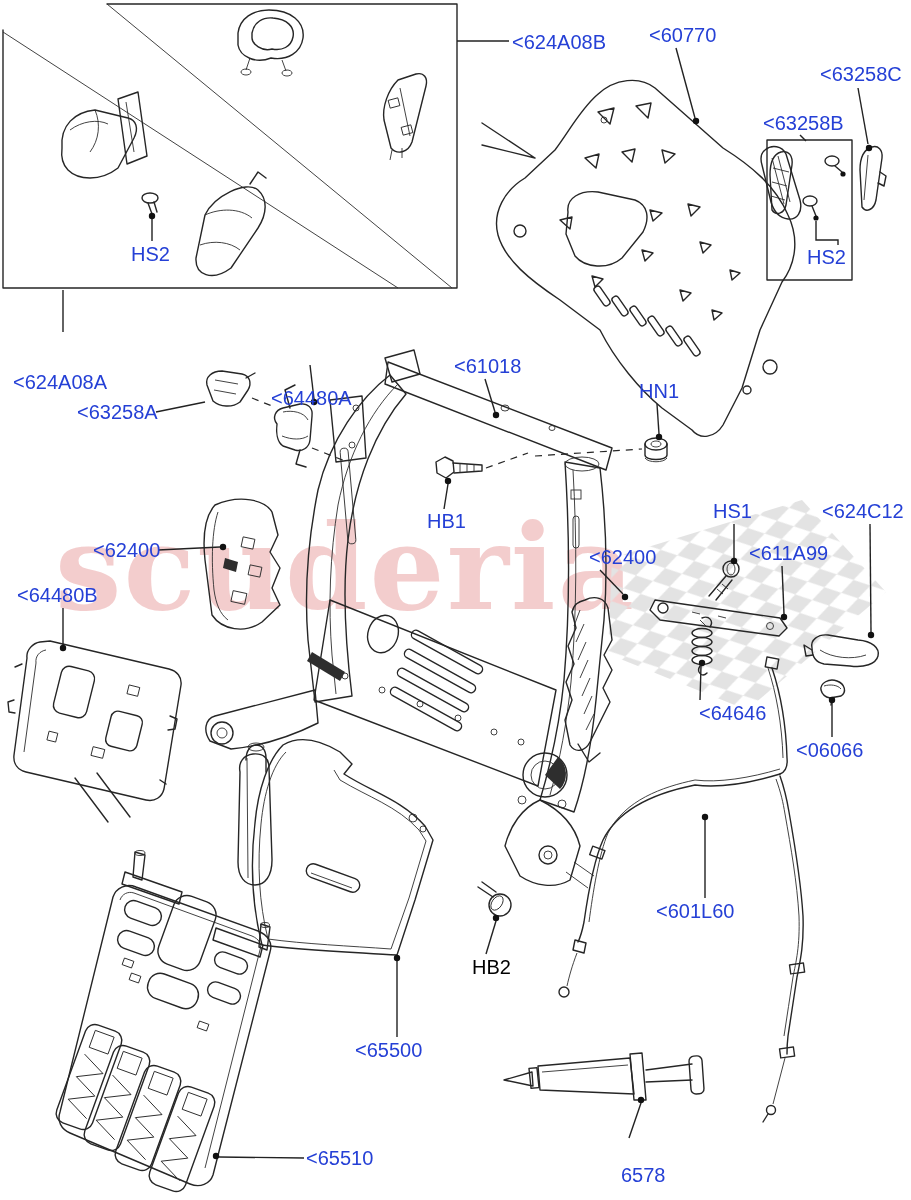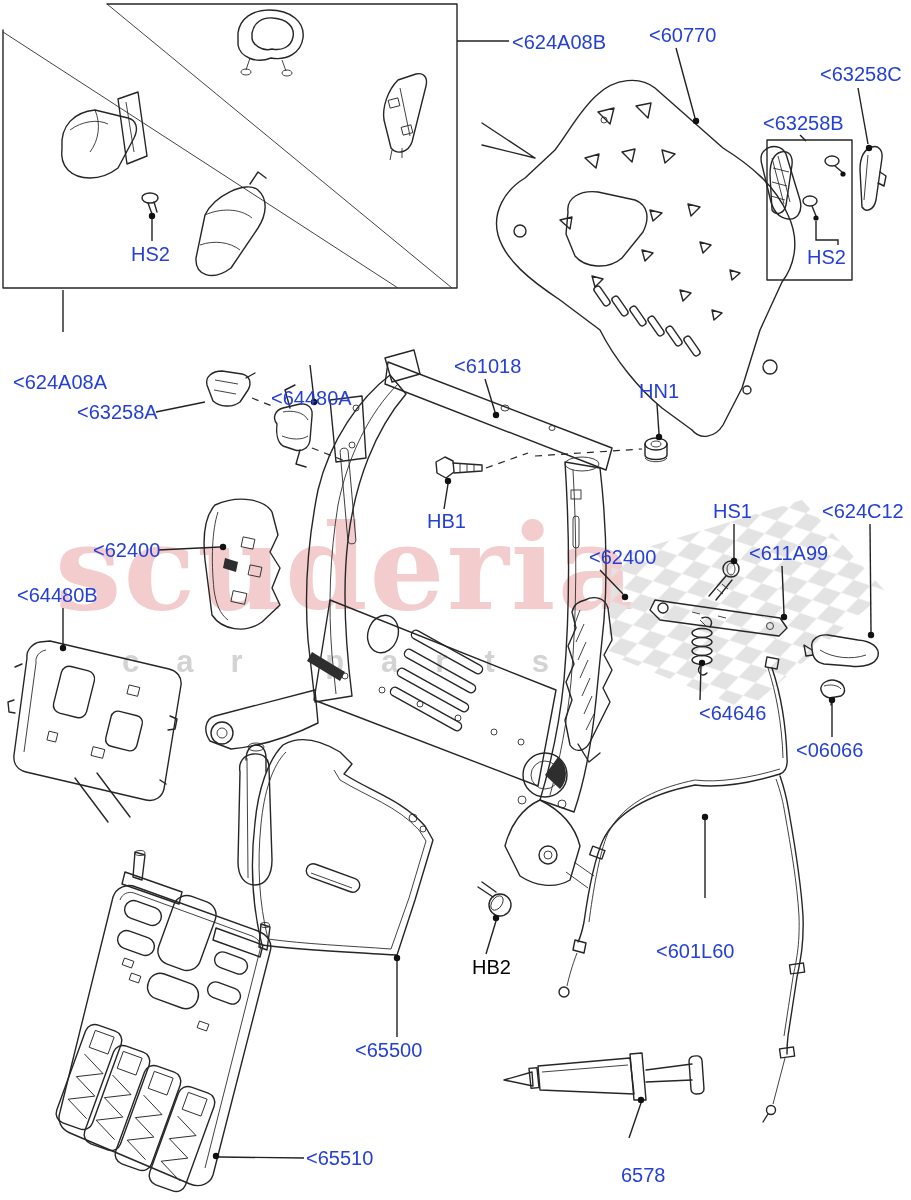--- a/index.html
+++ b/index.html
@@ -19,21 +19,20 @@
   .dash{stroke:#262626;stroke-width:1.2;fill:none;stroke-dasharray:7 6;}
   .part-label{position:absolute;font-size:20px;line-height:22px;white-space:nowrap;
          cursor:pointer;}
 </style>
 </head>
 <body>
 
 <div class="stage">
 
   <div class="watermark-brand" style="color: rgb(234, 165, 165);">scuderia</div>
-  <div class="watermark-tagline" style="color: rgb(211, 211, 211);">car parts</div>
 
   <svg class="diagram" width="911" height="1200" viewBox="0 0 911 1200">
     <defs>
       <pattern id="checker" width="30" height="19" patternUnits="userSpaceOnUse" patternTransform="rotate(-14 740 600)">
         <path d="M15,0 L30,9.5 L15,19 L0,9.5 Z" fill="#e3e3e3"></path>
       </pattern>
     </defs>
 
     <polygon points="612,558 802,500 886,592 747,710 608,654" fill="url(#checker)"></polygon>
 
@@ -406,19 +405,19 @@
       <div class="part-label" style="left: 639px; top: 380px; color: rgb(37, 64, 214);">HN1</div>
       <div class="part-label" style="left: 427px; top: 510px; color: rgb(37, 64, 214);">HB1</div>
       <div class="part-label" style="left: 93px; top: 539px; color: rgb(37, 64, 214);">&lt;62400</div>
       <div class="part-label" style="left: 17px; top: 584px; color: rgb(37, 64, 214);">&lt;64480B</div>
       <div class="part-label" style="left: 589px; top: 546px; color: rgb(37, 64, 214);">&lt;62400</div>
       <div class="part-label" style="left: 713px; top: 500px; color: rgb(37, 64, 214);">HS1</div>
       <div class="part-label" style="left: 749px; top: 542px; color: rgb(37, 64, 214);">&lt;611A99</div>
       <div class="part-label" style="left: 822px; top: 500px; color: rgb(37, 64, 214);">&lt;624C12</div>
       <div class="part-label" style="left: 663px; top: 702px; color: rgb(37, 64, 214); margin-left: 36px;">&lt;64646</div>
       <div class="part-label" style="left: 796px; top: 739px; color: rgb(37, 64, 214);">&lt;06066</div>
-      <div class="part-label" style="left: 656px; top: 900px; color: rgb(37, 64, 214); margin-top: 40px;">&lt;601L60</div>
+      <div class="part-label" style="left: 656px; top: 900px; color: rgb(37, 64, 214);">&lt;601L60</div>
       <div class="part-label" style="left: 472px; top: 956px; color: #000000; text-align: center;">HB2</div>
       <div class="part-label" style="left: 355px; top: 1039px; color: rgb(37, 64, 214);">&lt;65500</div>
       <div class="part-label" style="left: 306px; top: 1147px; color: rgb(37, 64, 214);">&lt;65510</div>
       <div class="part-label" style="left: 621px; top: 1140px; color: rgb(37, 64, 214); margin-top: 24px;">6578</div>
     </div>
 </div>
 
 </body></html>

